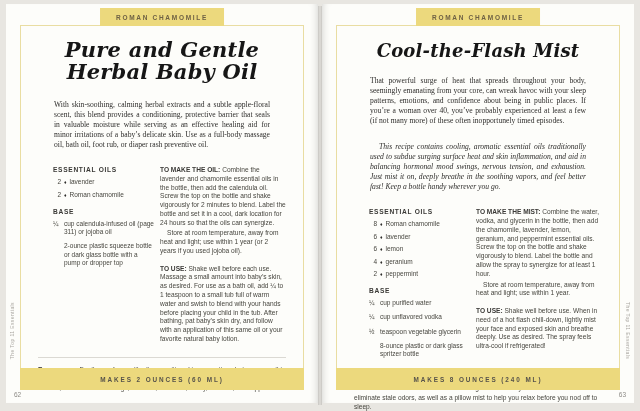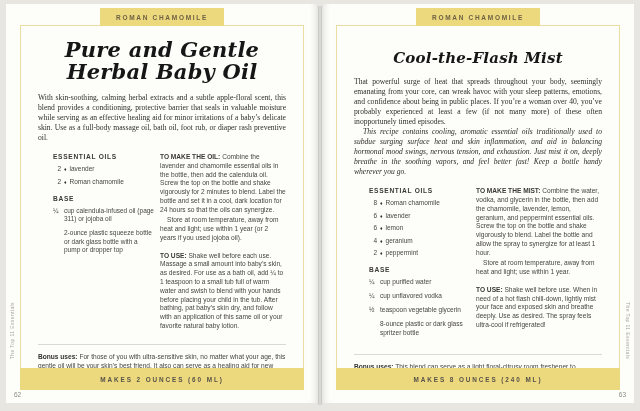--- a/index.html
+++ b/index.html
@@ -32,25 +32,25 @@
     position:absolute; top:21px; left:14px; right:14px; bottom:13px;
     border:1px solid #e9dda2; pointer-events:none;
   }
   .content { position:absolute; top:22px; left:32px; right:32px; z-index:1; }
 
   .title {
     font-family:"DejaVu Serif", serif; font-style:italic; font-weight:bold;
     text-align:center; color:#161616; font-size:21px; line-height:1.07;
     margin:13px 0 9px; letter-spacing:0.2px;
   }
-  .page.right .title { font-size:15px; margin:24px 0 11px; }
+  .page.right .title { font-size:18px; margin:15px 0 11px; }
 
   .intro {
     font-family:"Liberation Serif", serif; font-size:7.6px; line-height:1.32;
-    color:#2e2d2b; text-align:justify; margin:0;
+    color:#2e2d2b; text-align:justify; margin:16px;
   }
   .intro.indent { text-indent:9px;font-style:italic; }
 
   .cols { display:flex; margin-top:10px; }
   .col-ing { width:116px; flex:none; padding-left:15px; box-sizing:border-box; }
   .col-ins { flex:1; padding-left:6px; }
 
   .sect-h {
     font-size:6.6px; font-weight:bold; letter-spacing:0.7px;
     color:#3a3936; margin:0 0 5px;

